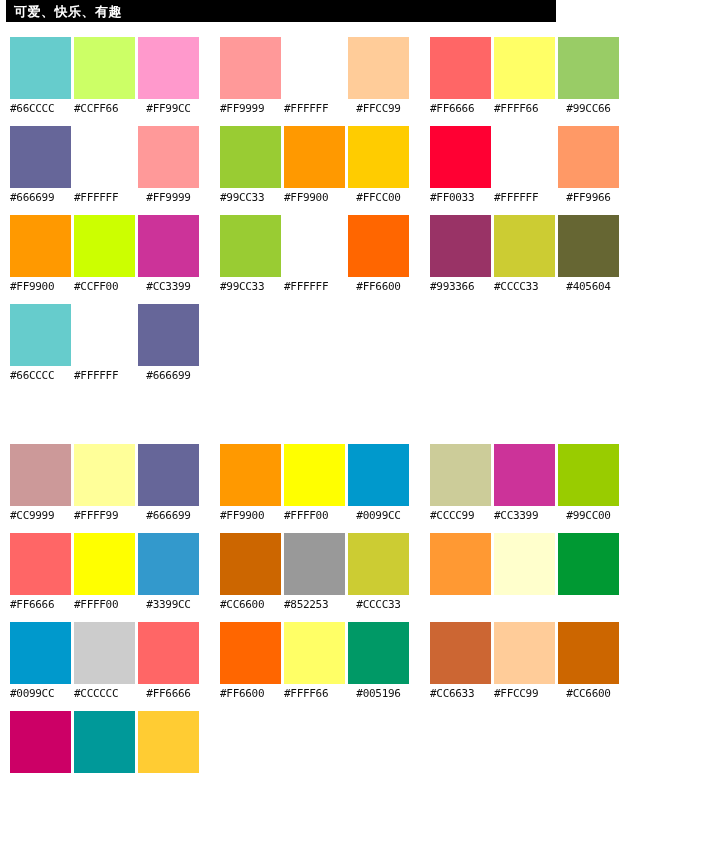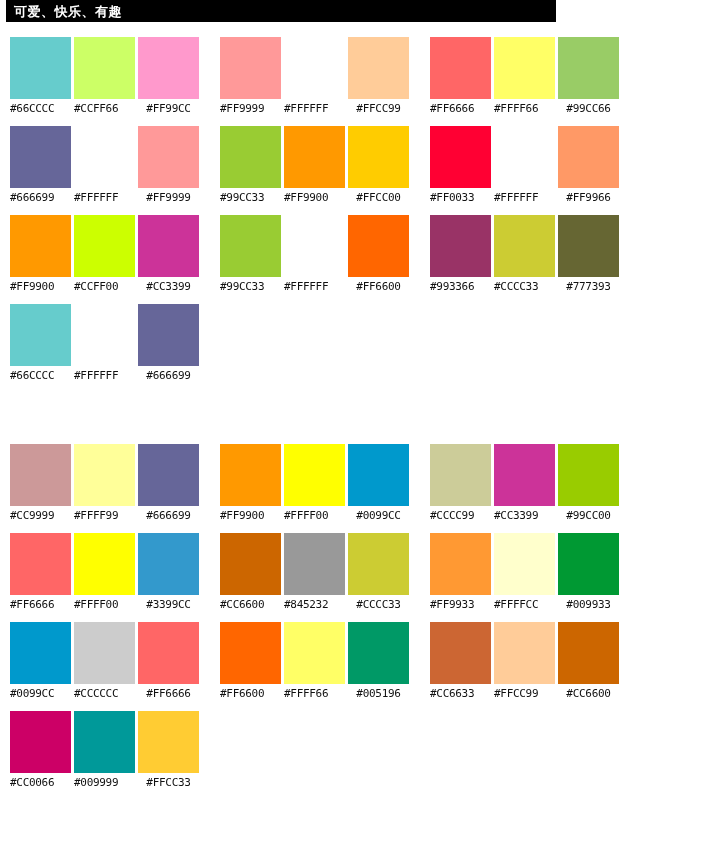--- a/index.html
+++ b/index.html
@@ -211,21 +211,21 @@
             </div>
             <div class="group g3">
               <div class="swatch-strip">
                 <div class="swatch" style="background: rgb(153, 51, 102);"></div>
                 <div class="swatch" style="background: rgb(204, 204, 51);"></div>
                 <div class="swatch" style="background: rgb(102, 102, 51);"></div>
               </div>
               <div class="label-strip">
                 <div class="label">#993366</div>
                 <div class="label">#CCCC33</div>
-                <div class="label">#777393</div>
+                <div class="label">#405604</div>
               </div>
             </div>
           </div>
           <div class="palette-row">
             <div class="group g1">
               <div class="swatch-strip">
                 <div class="swatch" style="background: rgb(102, 204, 204);"></div>
                 <div class="swatch white" style="background: rgb(255, 255, 255);"></div>
                 <div class="swatch" style="background: rgb(102, 102, 153);"></div>
               </div>
@@ -294,35 +294,30 @@
               </div>
             </div>
             <div class="group g2">
               <div class="swatch-strip">
                 <div class="swatch" style="background: rgb(204, 102, 0);"></div>
                 <div class="swatch" style="background: rgb(153, 153, 153);"></div>
                 <div class="swatch" style="background: rgb(204, 204, 51);"></div>
               </div>
               <div class="label-strip">
                 <div class="label">#CC6600</div>
-                <div class="label">#845232</div>
+                <div class="label">#852253</div>
                 <div class="label">#CCCC33</div>
               </div>
             </div>
             <div class="group g3">
               <div class="swatch-strip">
                 <div class="swatch" style="background: rgb(255, 153, 51);"></div>
                 <div class="swatch" style="background: rgb(255, 255, 204);"></div>
                 <div class="swatch" style="background: rgb(0, 153, 51);"></div>
               </div>
-              <div class="label-strip">
-                <div class="label">#FF9933</div>
-                <div class="label">#FFFFCC</div>
-                <div class="label">#009933</div>
-              </div>
             </div>
           </div>
           <div class="palette-row">
             <div class="group g1">
               <div class="swatch-strip">
                 <div class="swatch" style="background: rgb(0, 153, 204);"></div>
                 <div class="swatch" style="background: rgb(204, 204, 204);"></div>
                 <div class="swatch" style="background: rgb(255, 102, 102);"></div>
               </div>
               <div class="label-strip">
@@ -355,24 +350,19 @@
                 <div class="label">#CC6600</div>
               </div>
             </div>
           </div>
           <div class="palette-row">
             <div class="group g1">
               <div class="swatch-strip">
                 <div class="swatch" style="background: rgb(204, 0, 102);"></div>
                 <div class="swatch" style="background: rgb(0, 153, 153);"></div>
                 <div class="swatch" style="background: rgb(255, 204, 51);"></div>
-              </div>
-              <div class="label-strip">
-                <div class="label">#CC0066</div>
-                <div class="label">#009999</div>
-                <div class="label">#FFCC33</div>
               </div>
             </div>
           </div>
         </div>
       </div>
     </div>
 </div>
 
 </body></html>

